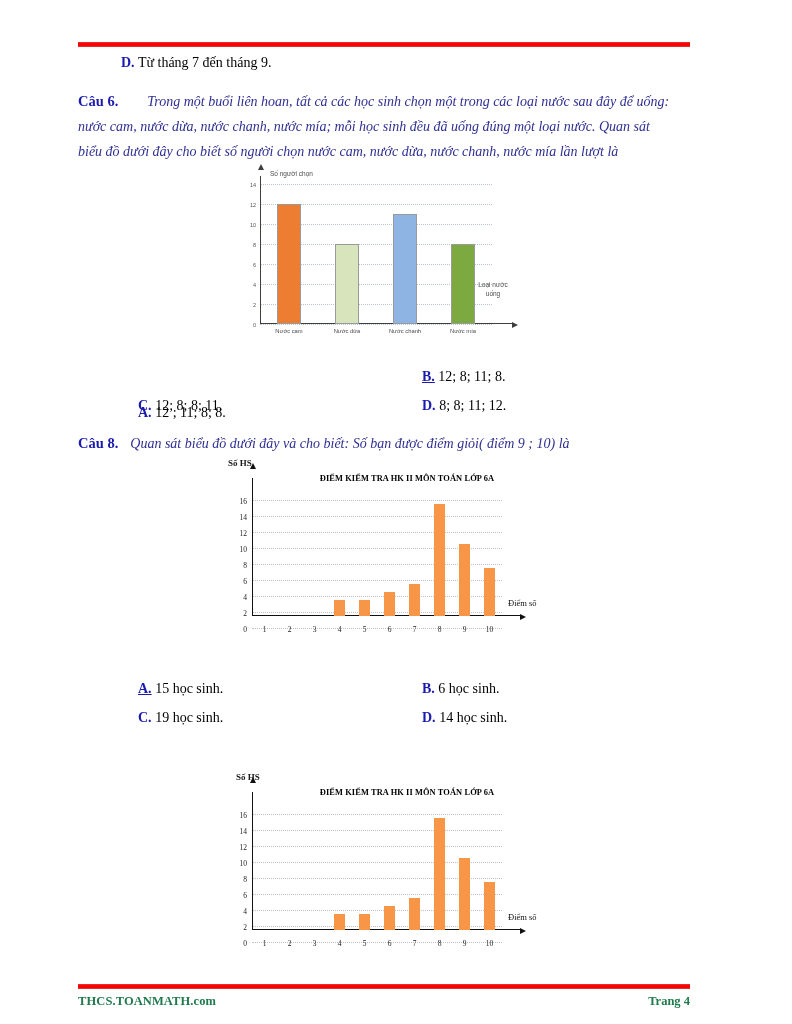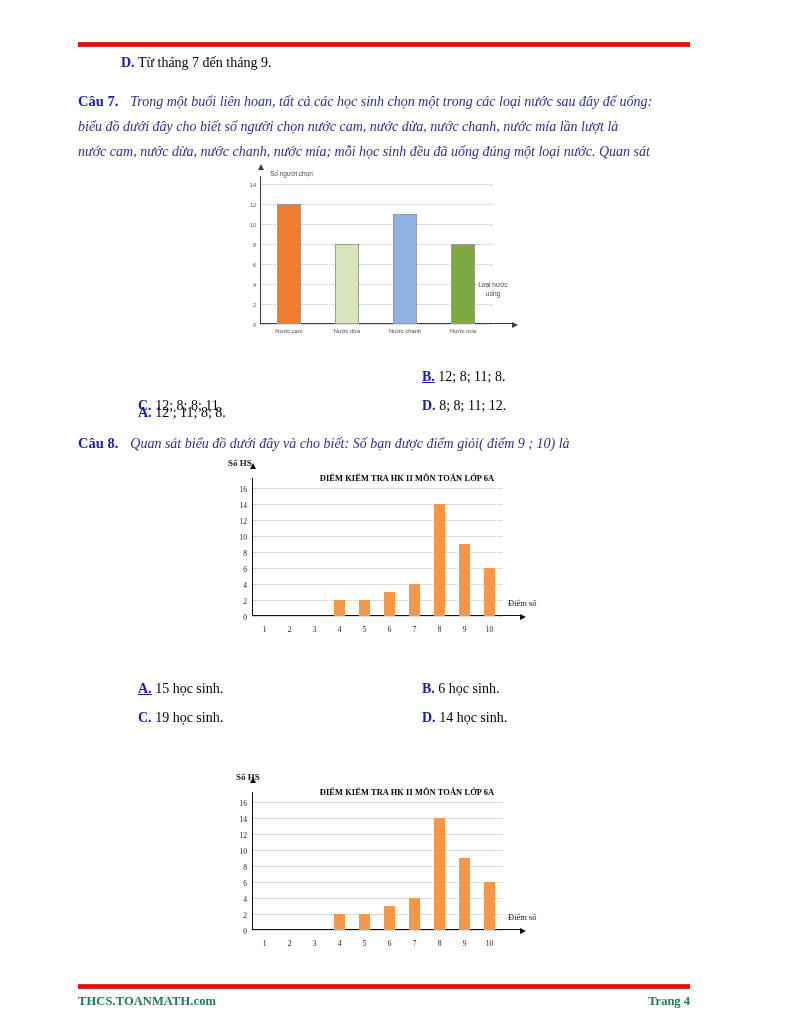--- a/index.html
+++ b/index.html
@@ -156,20 +156,21 @@
     font-weight: bold; font-size: 8.4px; color: #000;
     letter-spacing: .1px; white-space: nowrap;
   }
   .sc-plot {
     position: absolute; left: 44px; top: 30px;
     width: 250px; height: 128px;
   }
   .sc-plot .gl {
     position: absolute; left: 0; width: 100%; height: 0;
     border-top: 1px dotted #c0c0c0;
+    margin-top: 12px;
   }
   .sc-ylab {
     position: absolute; right: 100%; margin-right: 5px;
     transform: translateY(-50%);
     font-family: "Liberation Serif", serif;
     font-size: 7.5px; color: #222;
   }
   .sc-yaxis {
     position: absolute; left: 0; top: -10px; bottom: 0;
     width: 0; border-left: 1.6px solid #111;
@@ -220,25 +221,25 @@
 
   <div class="rule-top"></div>
 
   <div class="opt-d-top">
     <span class="lbl">D.</span>
     <span>Từ tháng 7 đến tháng 9.</span>
   </div>
 
   <div class="q-block" style="left:78px; top:88px; width:620px;">
     <div class="q-line">
-      <span class="q-tag">Câu 7.</span>
-      <span class="q-text" style="margin-left:8px;">Trong một buổi liên hoan, tất cả các học sinh chọn một trong các loại nước sau đây để uống:</span>
+      <span class="q-tag">Câu 6.</span>
+      <span class="q-text" style="margin-left:25px;">Trong một buổi liên hoan, tất cả các học sinh chọn một trong các loại nước sau đây để uống:</span>
     </div>
+    <div class="q-line q-text">nước cam, nước dừa, nước chanh, nước mía; mỗi học sinh đều đã uống đúng một loại nước. Quan sát</div>
     <div class="q-line q-text">biểu đồ dưới đây cho biết số người chọn nước cam, nước dừa, nước chanh, nước mía lần lượt là</div>
-    <div class="q-line q-text">nước cam, nước dừa, nước chanh, nước mía; mỗi học sinh đều đã uống đúng một loại nước. Quan sát</div>
   </div>
 
   <div class="chart1">
     <div class="c1-ytitle">Số người chọn</div>
 
     <div class="c1-plot">
       <div class="c1-grid">
         <div class="gl" style="top:0%">
             <span class="c1-ylab">14</span>
           </div>

